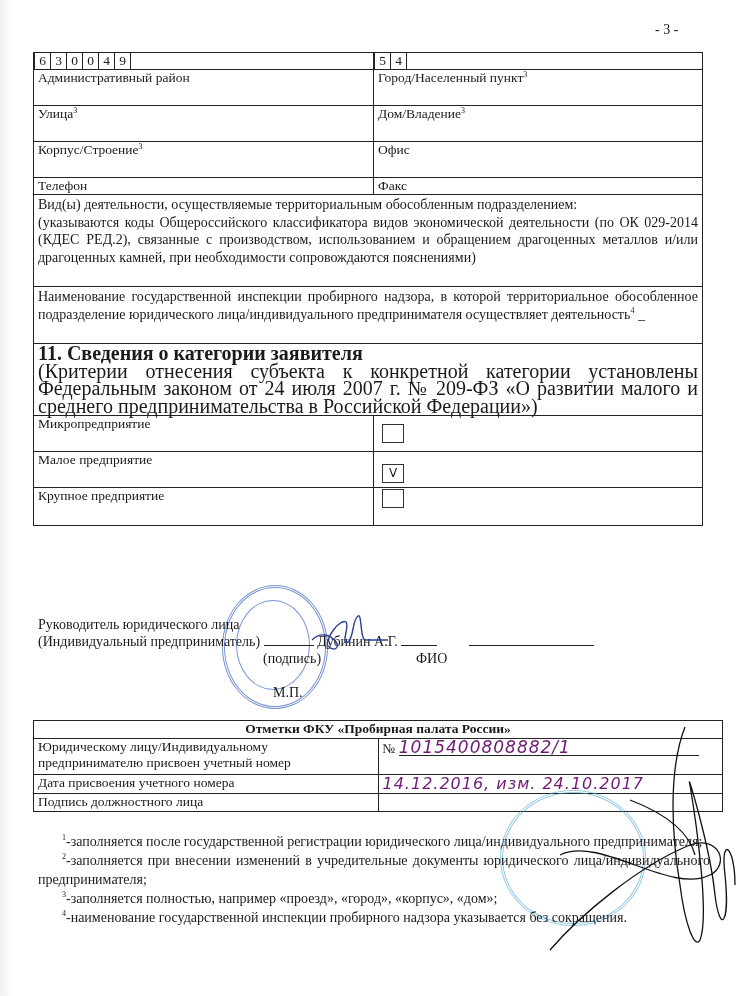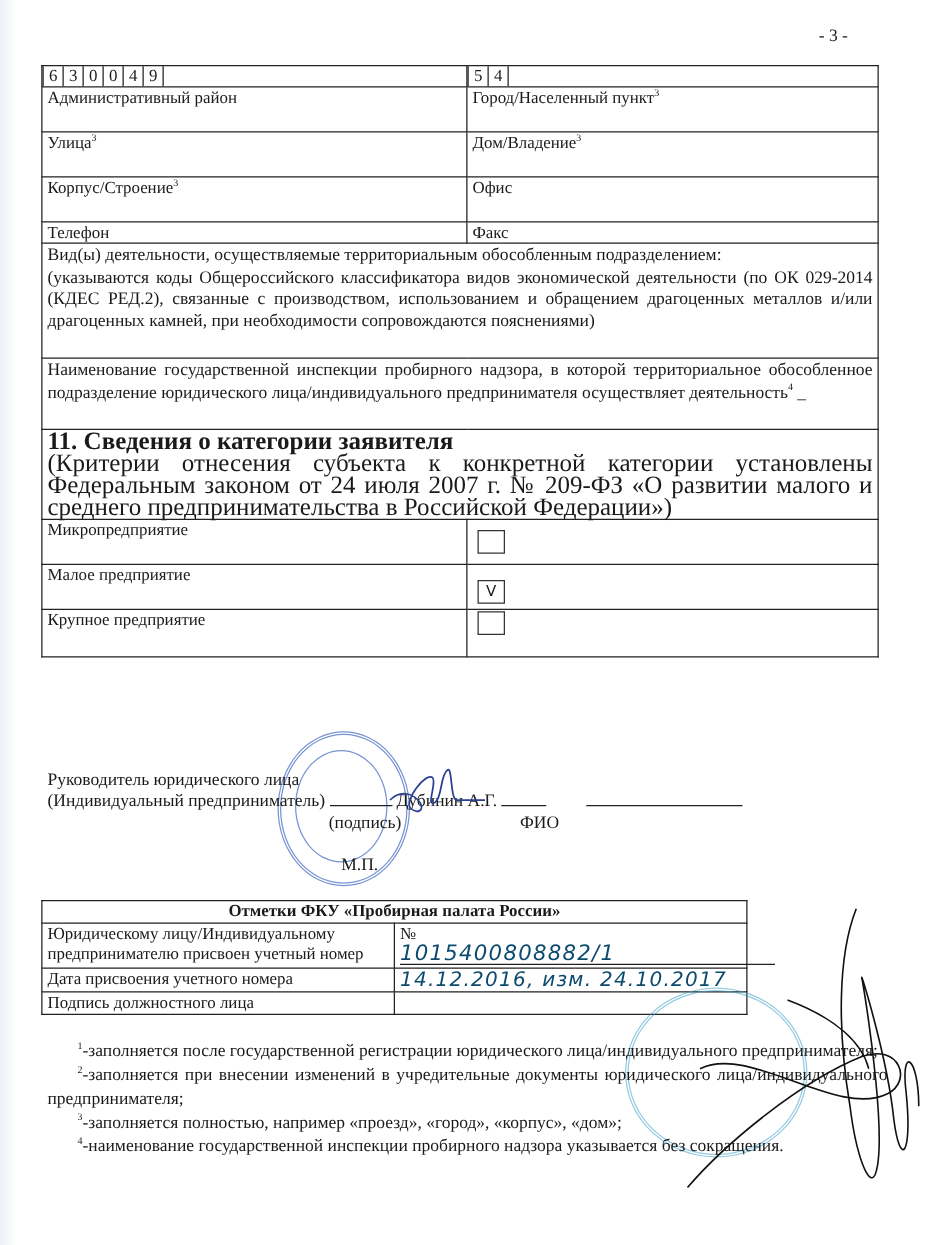--- a/index.html
+++ b/index.html
@@ -18,21 +18,21 @@
   sup { font-size: 8px; vertical-align: super; line-height: 0; }
   .kpp-boxes { display: flex; margin-top: 1px; }
   .kpp-boxes span { width: 14px; height: 13px; border: 1px solid #222; border-right: none; }
   .kpp-boxes span:last-child { border-right: 1px solid #222; }
   .just { text-align: justify; }
   .cb { display: inline-block; width: 20px; height: 17px; border: 1px solid #333; margin-left: 4px; text-align: center; font-family: "DejaVu Sans", sans-serif; font-size: 12px; line-height: 17px; }
   .sig-block { position: absolute; left: 38px; top: 616px; font-size: 14px; line-height: 17px; font-family: Liberation Serif, serif; }
   .stamp { position: absolute; border-radius: 50%; border: 3px double #4a6fc4; opacity: 0.75; }
   .stamp2 { border-color: #3fa0c8; }
   .fku-title { text-align: center; font-weight: bold; }
-  .hand { font-family: "DejaVu Sans", sans-serif; font-style: italic; font-size: 17px; letter-spacing: 1px; color: #0c4a6e; }
+  .hand { font-family: "DejaVu Sans", sans-serif; font-style: italic; font-size: 17px; letter-spacing: 1px; color: #701a75; }
   .notes { position: absolute; left: 38px; top: 832px; width: 672px; font-size: 14px; line-height: 19px; }
   .notes p { margin: 0; text-align: justify; }
   .notes .ind { text-indent: 24px; }
   svg.scribble { position: absolute; overflow: visible; }
 </style>
 </head>
 <body>
 
 <div class="leftshade"></div>
 <div class="pagenum">- 3 -</div>
@@ -123,21 +123,21 @@
   </div>
   <div style="position:relative; height:34px;">
     <span style="position:absolute; left:235px; top:17px;">М.П.</span>
   </div>
 </div>
 
 <svg class="scribble" style="left:310px; top:612px;" width="80" height="45">
   <path d="M2,28 C10,20 20,22 26,30 C30,36 24,40 18,34 C14,28 30,6 36,10 C40,14 30,34 38,30 C44,26 42,8 48,4 C52,0 50,30 56,28 L78,28" fill="none" stroke="#2a3f8f" stroke-width="1.4"></path>
 </svg>
 
-<table class="form" style="top:720px; width:565px;">
+<table class="form" style="top:720px; width:690px;">
   <tbody>
       <tr style="height:18px;">
     <td colspan="2" class="fku-title">Отметки ФКУ «Пробирная палата России»</td>
   </tr>
   <tr style="height:36px;">
     <td class="l" style="width:341px;">Юридическому лицу/Индивидуальному предпринимателю присвоен учетный номер</td>
     <td>
       <span>№</span>
       <span class="hand" style="display:inline-block; width:300px; border-bottom:1px solid #222;">1015400808882/1</span>
     </td>

